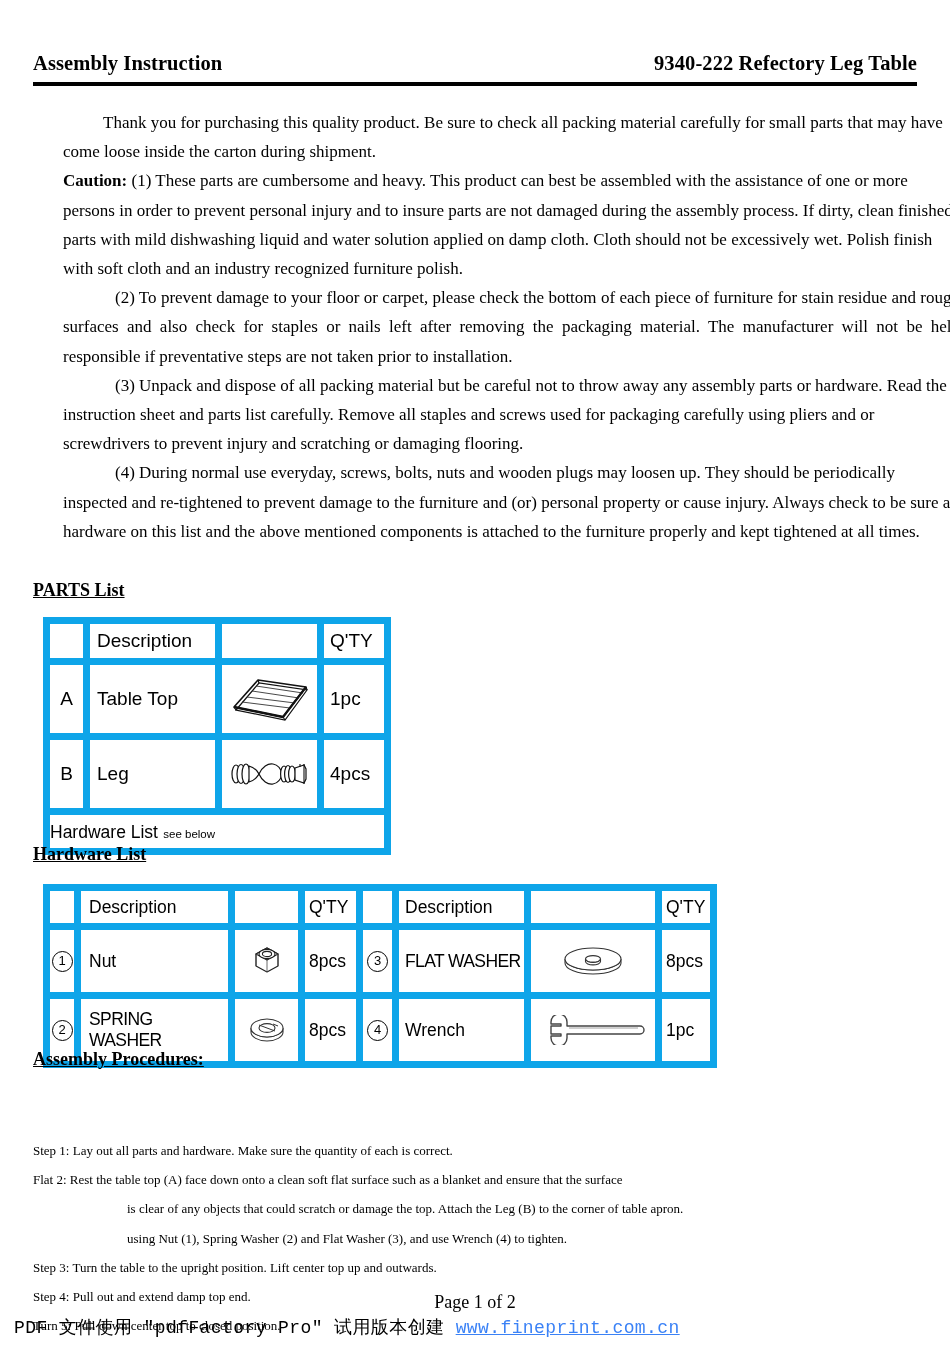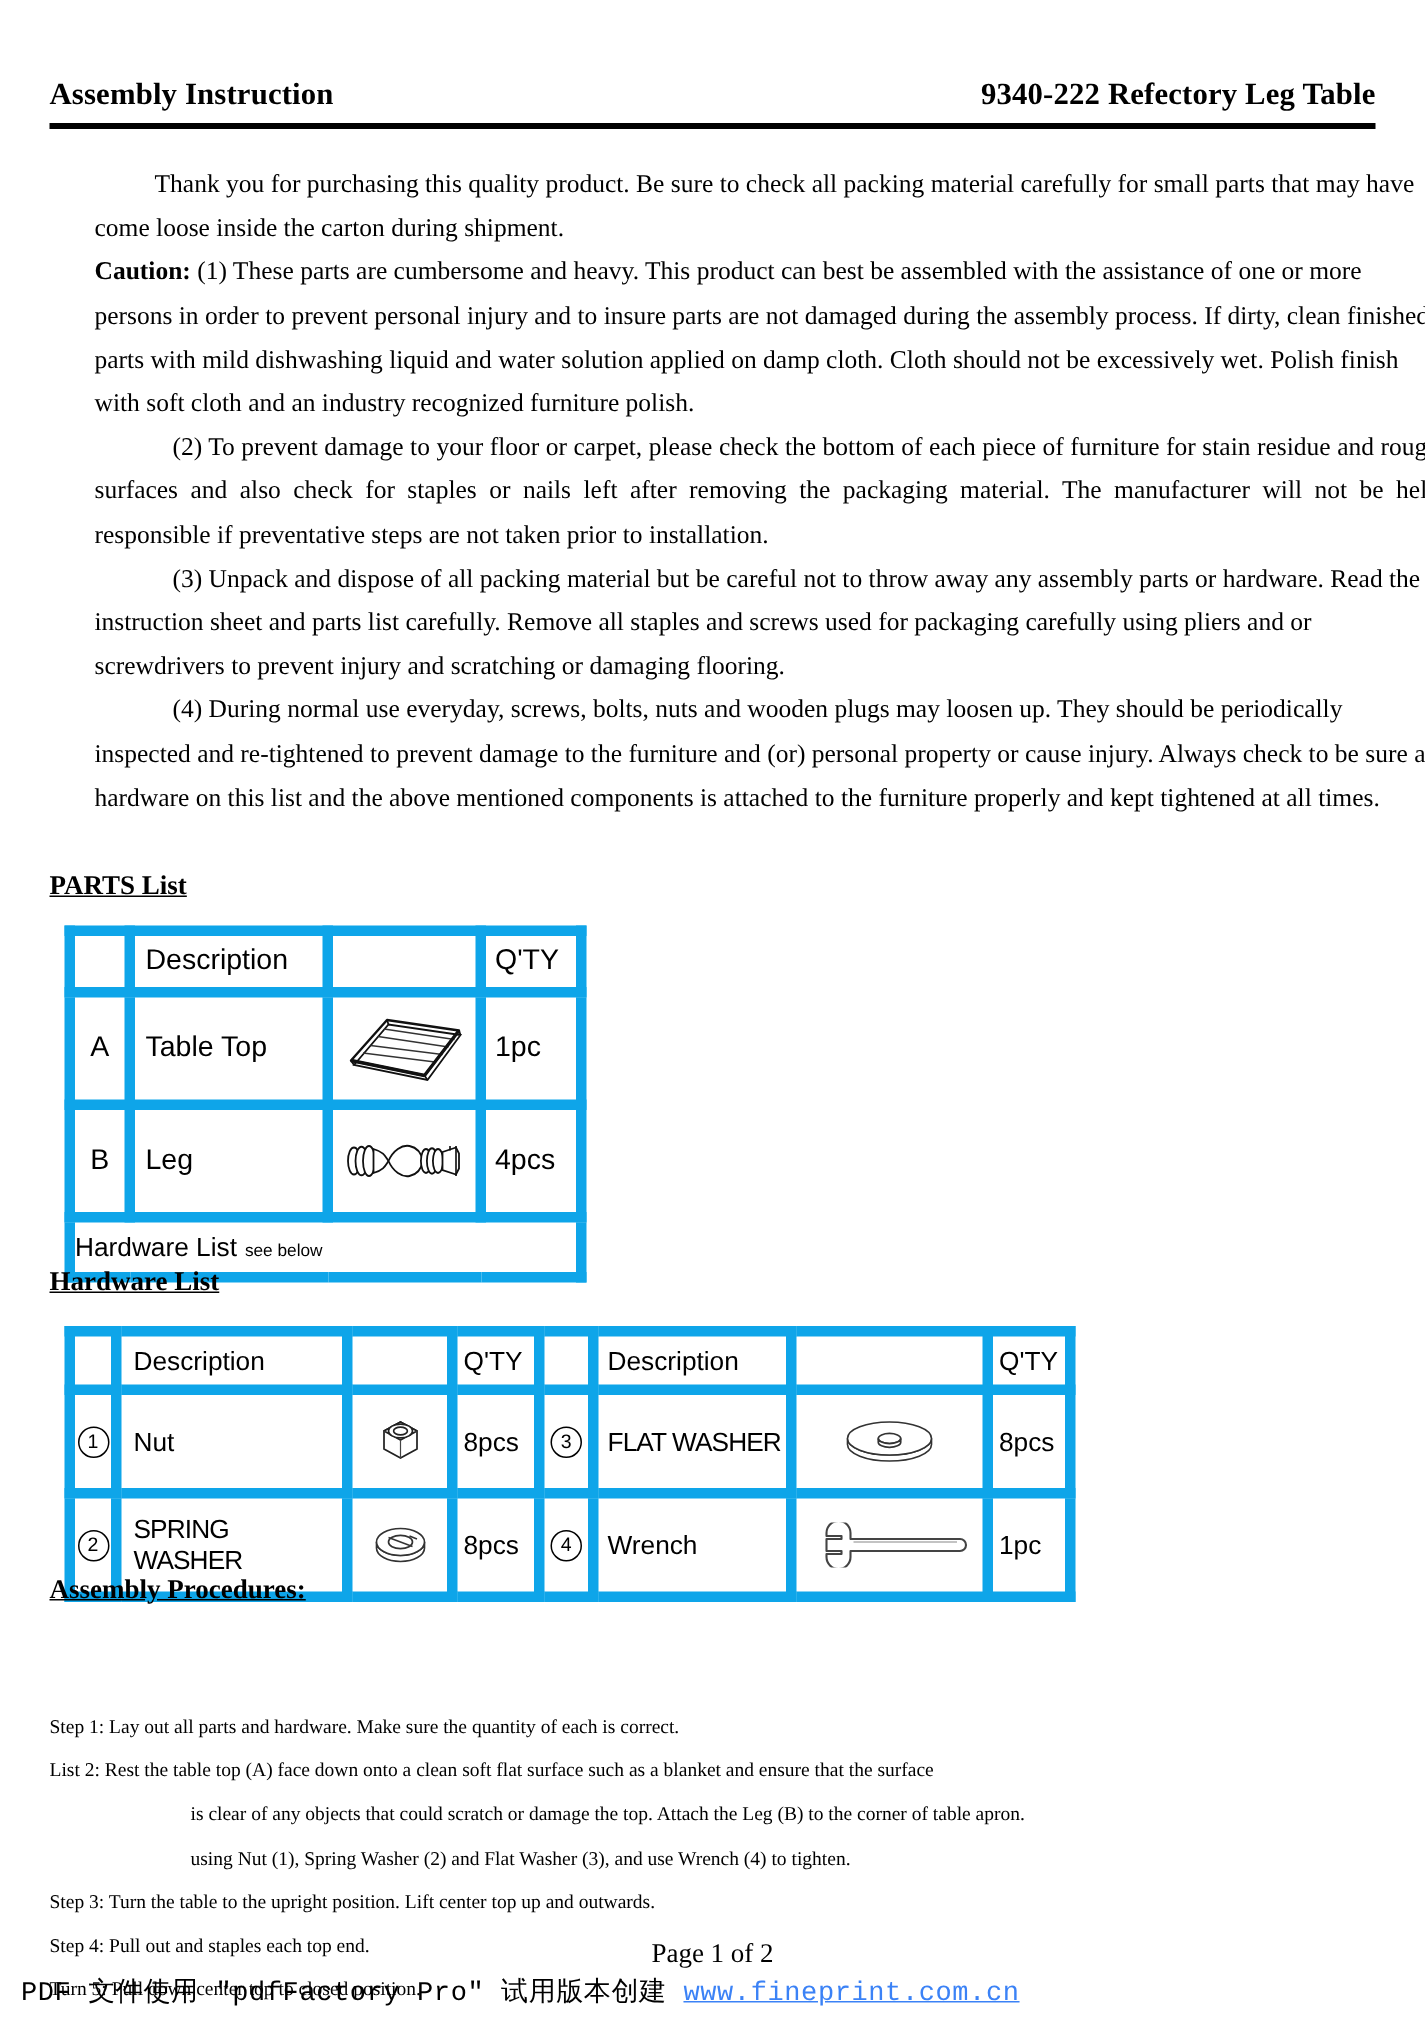--- a/index.html
+++ b/index.html
@@ -322,32 +322,32 @@
   </table>
 
   <div class="sec-head" id="proc-heading">Assembly Procedures:</div>
 
   <div class="proc">
     <p class="step">
       <span>Step 1:</span>
       <span>Lay out all parts and hardware. Make sure the quantity of each is correct.</span>
     </p>
     <p class="step">
-      <span>List 2:</span>
+      <span>Flat 2:</span>
       <span>Rest the table top (A) face down onto a clean soft flat surface such as a blanket and ensure that the surface</span>
       <span class="cont">is clear of any objects that could scratch or damage the top. Attach the Leg (B) to the corner of table apron.</span>
       <span class="cont">using Nut (1), Spring Washer (2) and Flat Washer (3), and use Wrench (4) to tighten.</span>
     </p>
     <p class="step">
       <span>Step 3:</span>
       <span>Turn the table to the upright position. Lift center top up and outwards.</span>
     </p>
     <p class="step">
       <span>Step 4:</span>
-      <span>Pull out and staples each top end.</span>
+      <span>Pull out and extend damp top end.</span>
     </p>
     <p class="step">
       <span>Turn 5:</span>
       <span>Pull down center top to closed position.</span>
     </p>
   </div>
 
   <div class="page-num">Page 1 of 2</div>
   <div class="pdf-footer">
     <span>PDF 文件使用 "pdfFactory Pro" 试用版本创建 </span><a class="url" href="#">www.fineprint.com.cn</a>

